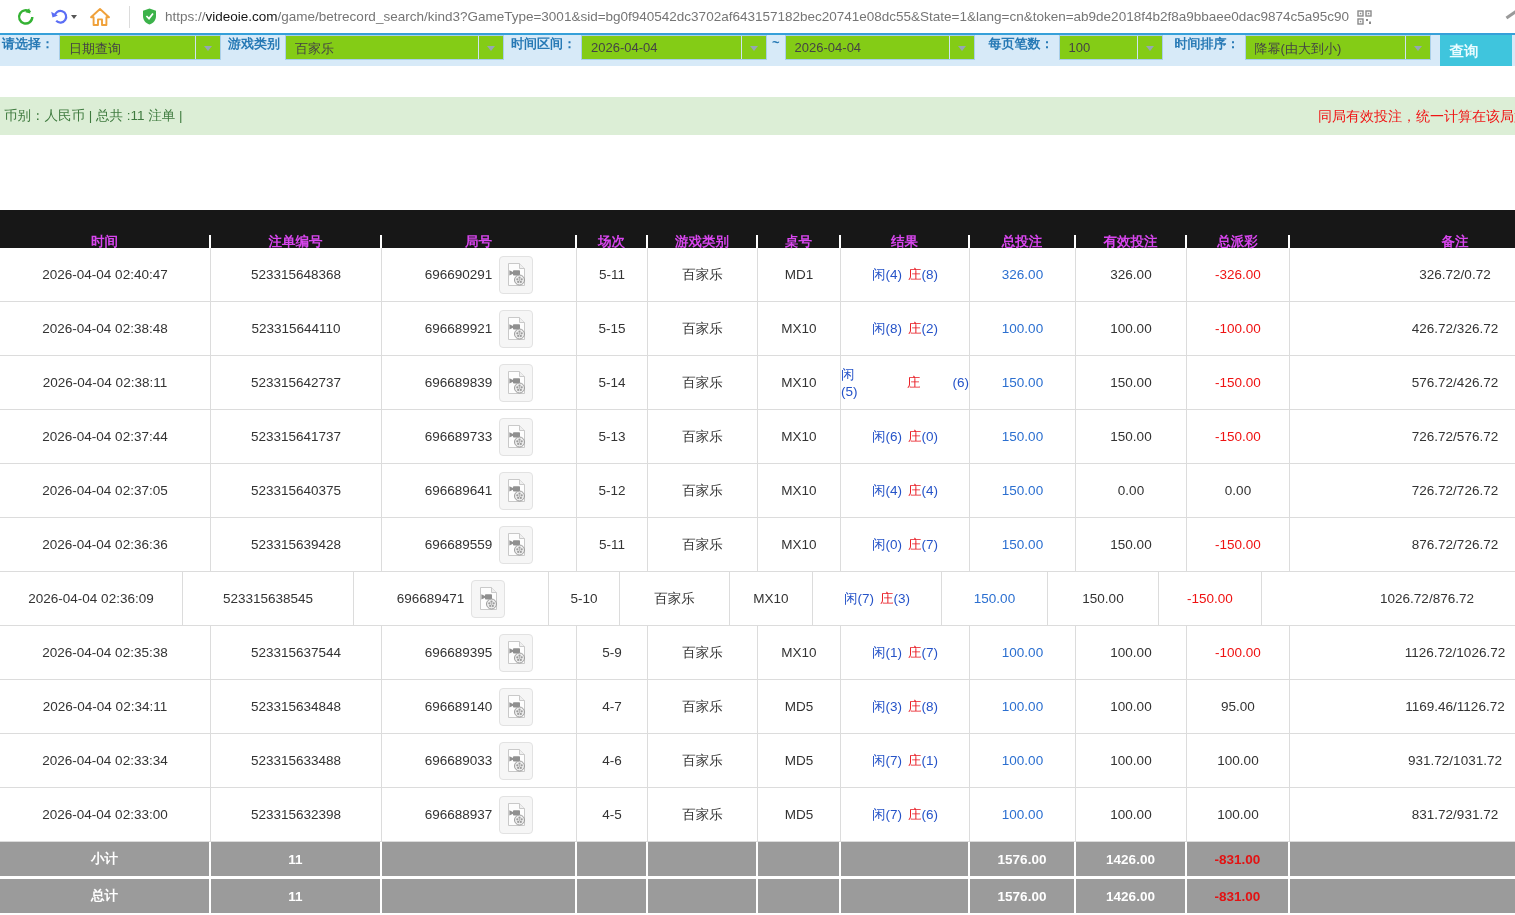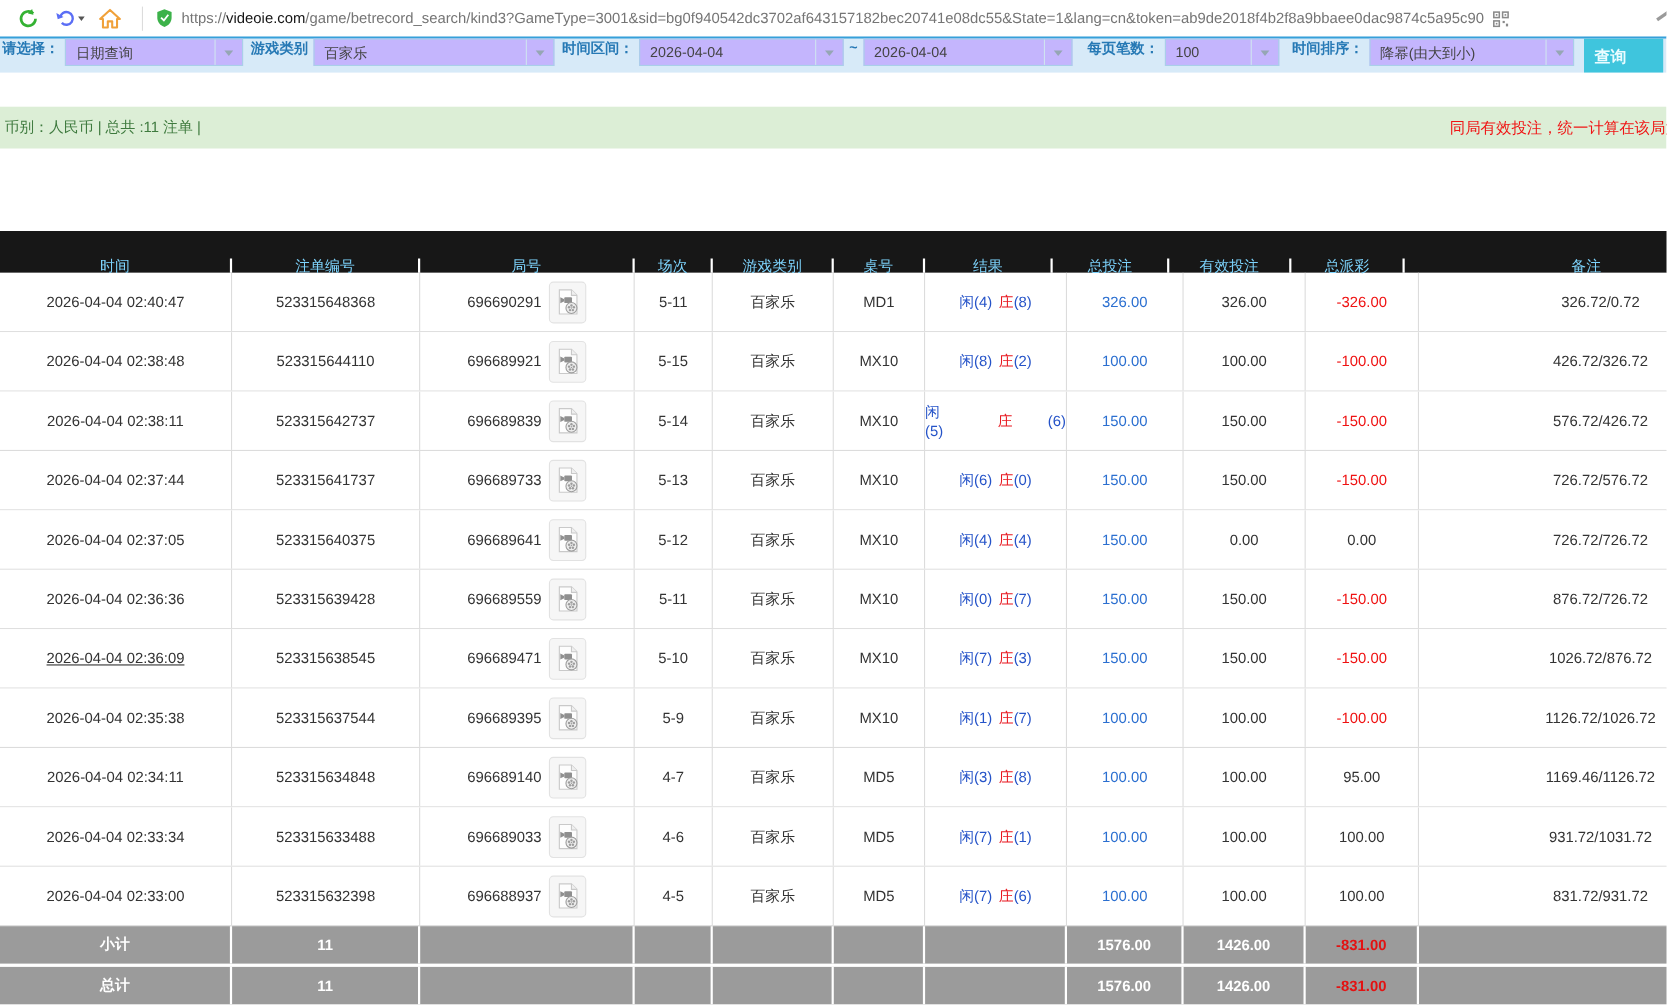--- a/index.html
+++ b/index.html
@@ -16,39 +16,39 @@
   .url { font-size:13.5px; white-space:nowrap; letter-spacing:0; }
   .url-scheme,.url-path { color:#757575; }
   .url-domain { color:#151515; }
   .qr-icon { margin:2px 0 0 8px; flex:none; display:flex; }
   .corner-icon { position:absolute; right:-6px; top:12px; width:16px; height:3px; background:#9a9a9a; transform:rotate(-35deg); }
 
   
   .filter-bar { height:33px; background:#d7eaf8; border-top:2px solid #36a0d9;
     display:flex; align-items:flex-start; white-space:nowrap; overflow:hidden; }
   .flabel { color:var(--filter-label,#2679b5); font-weight:bold; font-size:13px; margin:0 5px 0 7px; flex:none; }
-  .fselect { height:25px; background:#c4b5fd; border:1px solid #a9cfe9; display:flex; align-items:stretch; flex:none; cursor:pointer; }
+  .fselect { height:25px; background:#84cc16; border:1px solid #a9cfe9; display:flex; align-items:stretch; flex:none; cursor:pointer; }
   .fselect .val { font-size:13px; color:#444; padding:4px 8px 0 9px; flex:1; overflow:hidden; }
   .fselect .arr { width:25px; border-left:1px solid #cfe3f1; display:flex; align-items:center; justify-content:center; flex:none; }
   .tri { width:0; height:0; border:4px solid transparent; border-top:5px solid #95a6b4; margin-top:5px; }
   .tilde { color:var(--filter-label,#2679b5); font-weight:bold; margin:0 5px; font-size:13px; flex:none; }
   .search-btn { height:33px; width:72px; margin-left:9px; background:var(--button-cyan,#3fc5dd); color:#eafcff;
     border:none; font-size:14.5px; font-weight:bold; text-align:left; padding-left:10px; flex:none; cursor:pointer;
     font-family:"Liberation Sans","DejaVu Sans",sans-serif; }
 
   
   .summary-bar { margin-top:31px; height:38px; background:var(--summary-bg,#dceed6);
     display:flex; align-items:center; position:relative; }
   .sum-left { color:var(--summary-text,#3e7a3e); font-size:13.5px; margin-left:4px; }
   .sum-right { position:absolute; left:1318px; top:11px; color:var(--notice-red,#f01414); font-size:14px; white-space:nowrap; }
 
   
   .btable { margin-top:75px; width:1620px; font-size:13.5px; }
   .thead { display:flex; height:38px; background:var(--header-bg,#171717); }
-  .th { color:#7dd3fc; font-weight:normal; display:flex; align-items:center; justify-content:center;
+  .th { color:#d946ef; font-weight:bold; display:flex; align-items:center; justify-content:center;
     border-right:2px solid #fff; flex:none;margin-top:25px; }
   .th:last-child { border-right:none; }
   .trow { display:flex; height:54px; border-bottom:1px solid #dcdcdc; background:#fff; }
   .td { display:flex; align-items:center; justify-content:center; border-right:1px solid #dcdcdc;
     color:#333; flex:none; overflow:hidden; }
   .td:last-child { border-right:none; }
   .blue { color:var(--amount-blue,#2b6fd0); }
   .neg { color:var(--negative-red,#ef1212); }
   .res-player,.res-num { color:var(--player-blue,#2553c8); }
   .res-banker { color:var(--banker-red,#e8171f); margin-left:6px; }
@@ -160,21 +160,21 @@
 </div>
 
 <div class="btable">
   <div class="thead">
       <div class="th" style="width: 211px;">时间</div>
       <div class="th" style="width: 171px;">注单编号</div>
       <div class="th" style="width: 195px;">局号</div>
       <div class="th" style="width: 71px;">场次</div>
       <div class="th" style="width: 110px;">游戏类别</div>
       <div class="th" style="width: 83px;">桌号</div>
-      <div class="th" style="width: 116px;">结果</div>
+      <div class="th" style="width: 129px;">结果</div>
       <div class="th" style="width: 106px;">总投注</div>
       <div class="th" style="width: 111px;">有效投注</div>
       <div class="th" style="width: 103px;">总派彩</div>
       <div class="th" style="width: 330px;">备注</div>
     </div>
   <div class="tbody">
       <div class="trow">
         <div class="td" style="width: 211px;">
           <span>2026-04-04 02:40:47</span>
         </div>
@@ -480,21 +480,21 @@
           <span>150.00</span>
         </div>
         <div class="td neg" style="width: 103px;">
           <span>-150.00</span>
         </div>
         <div class="td" style="width: 330px;">
           <span>876.72/726.72</span>
         </div>
       </div>
       <div class="trow">
-        <div class="td" style="width: 211px; text-decoration: underline;">
+        <div class="td" style="width: 183px;">
           <span>2026-04-04 02:36:09</span>
         </div>
         <div class="td" style="width: 171px;">
           <span>523315638545</span>
         </div>
         <div class="td" style="width: 195px;">
           <span>696689471</span>
           <button class="video-btn">
             <svg width="21" height="25" viewBox="0 0 21 25">
               <path d="M2.5 1.5 h11 l5 5 v17 h-16 z" fill="#fdfdfd" stroke="#c9c9c9"></path>

